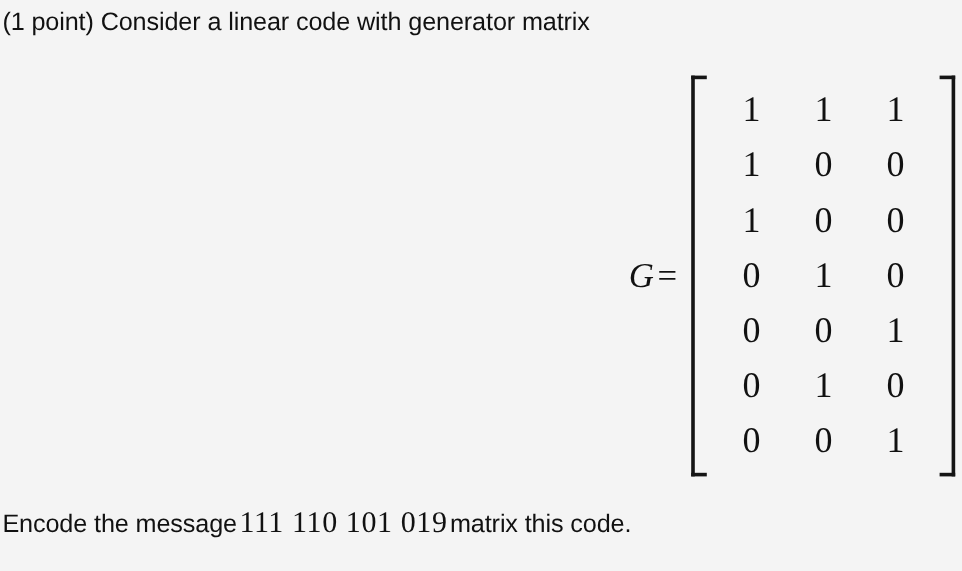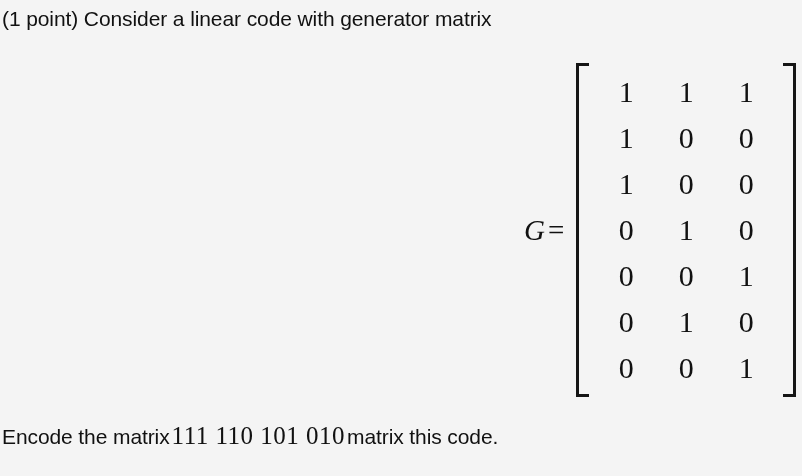--- a/index.html
+++ b/index.html
@@ -202,16 +202,16 @@
 
       </span>
 
       <span class="bracket bracket-right"></span>
     </span>
 
     <span class="eq-period">.</span>
   </div>
 
   <div class="prose-line" id="closing-line">
-    <span>Encode the matrix</span><span class="math-inline">111 110 101 010</span><span>matrix this code.</span>
+    <span>Encode the message</span><span class="math-inline">111 110 101 019</span><span>matrix this code.</span>
   </div>
 
 </div>
 
 </body></html>

